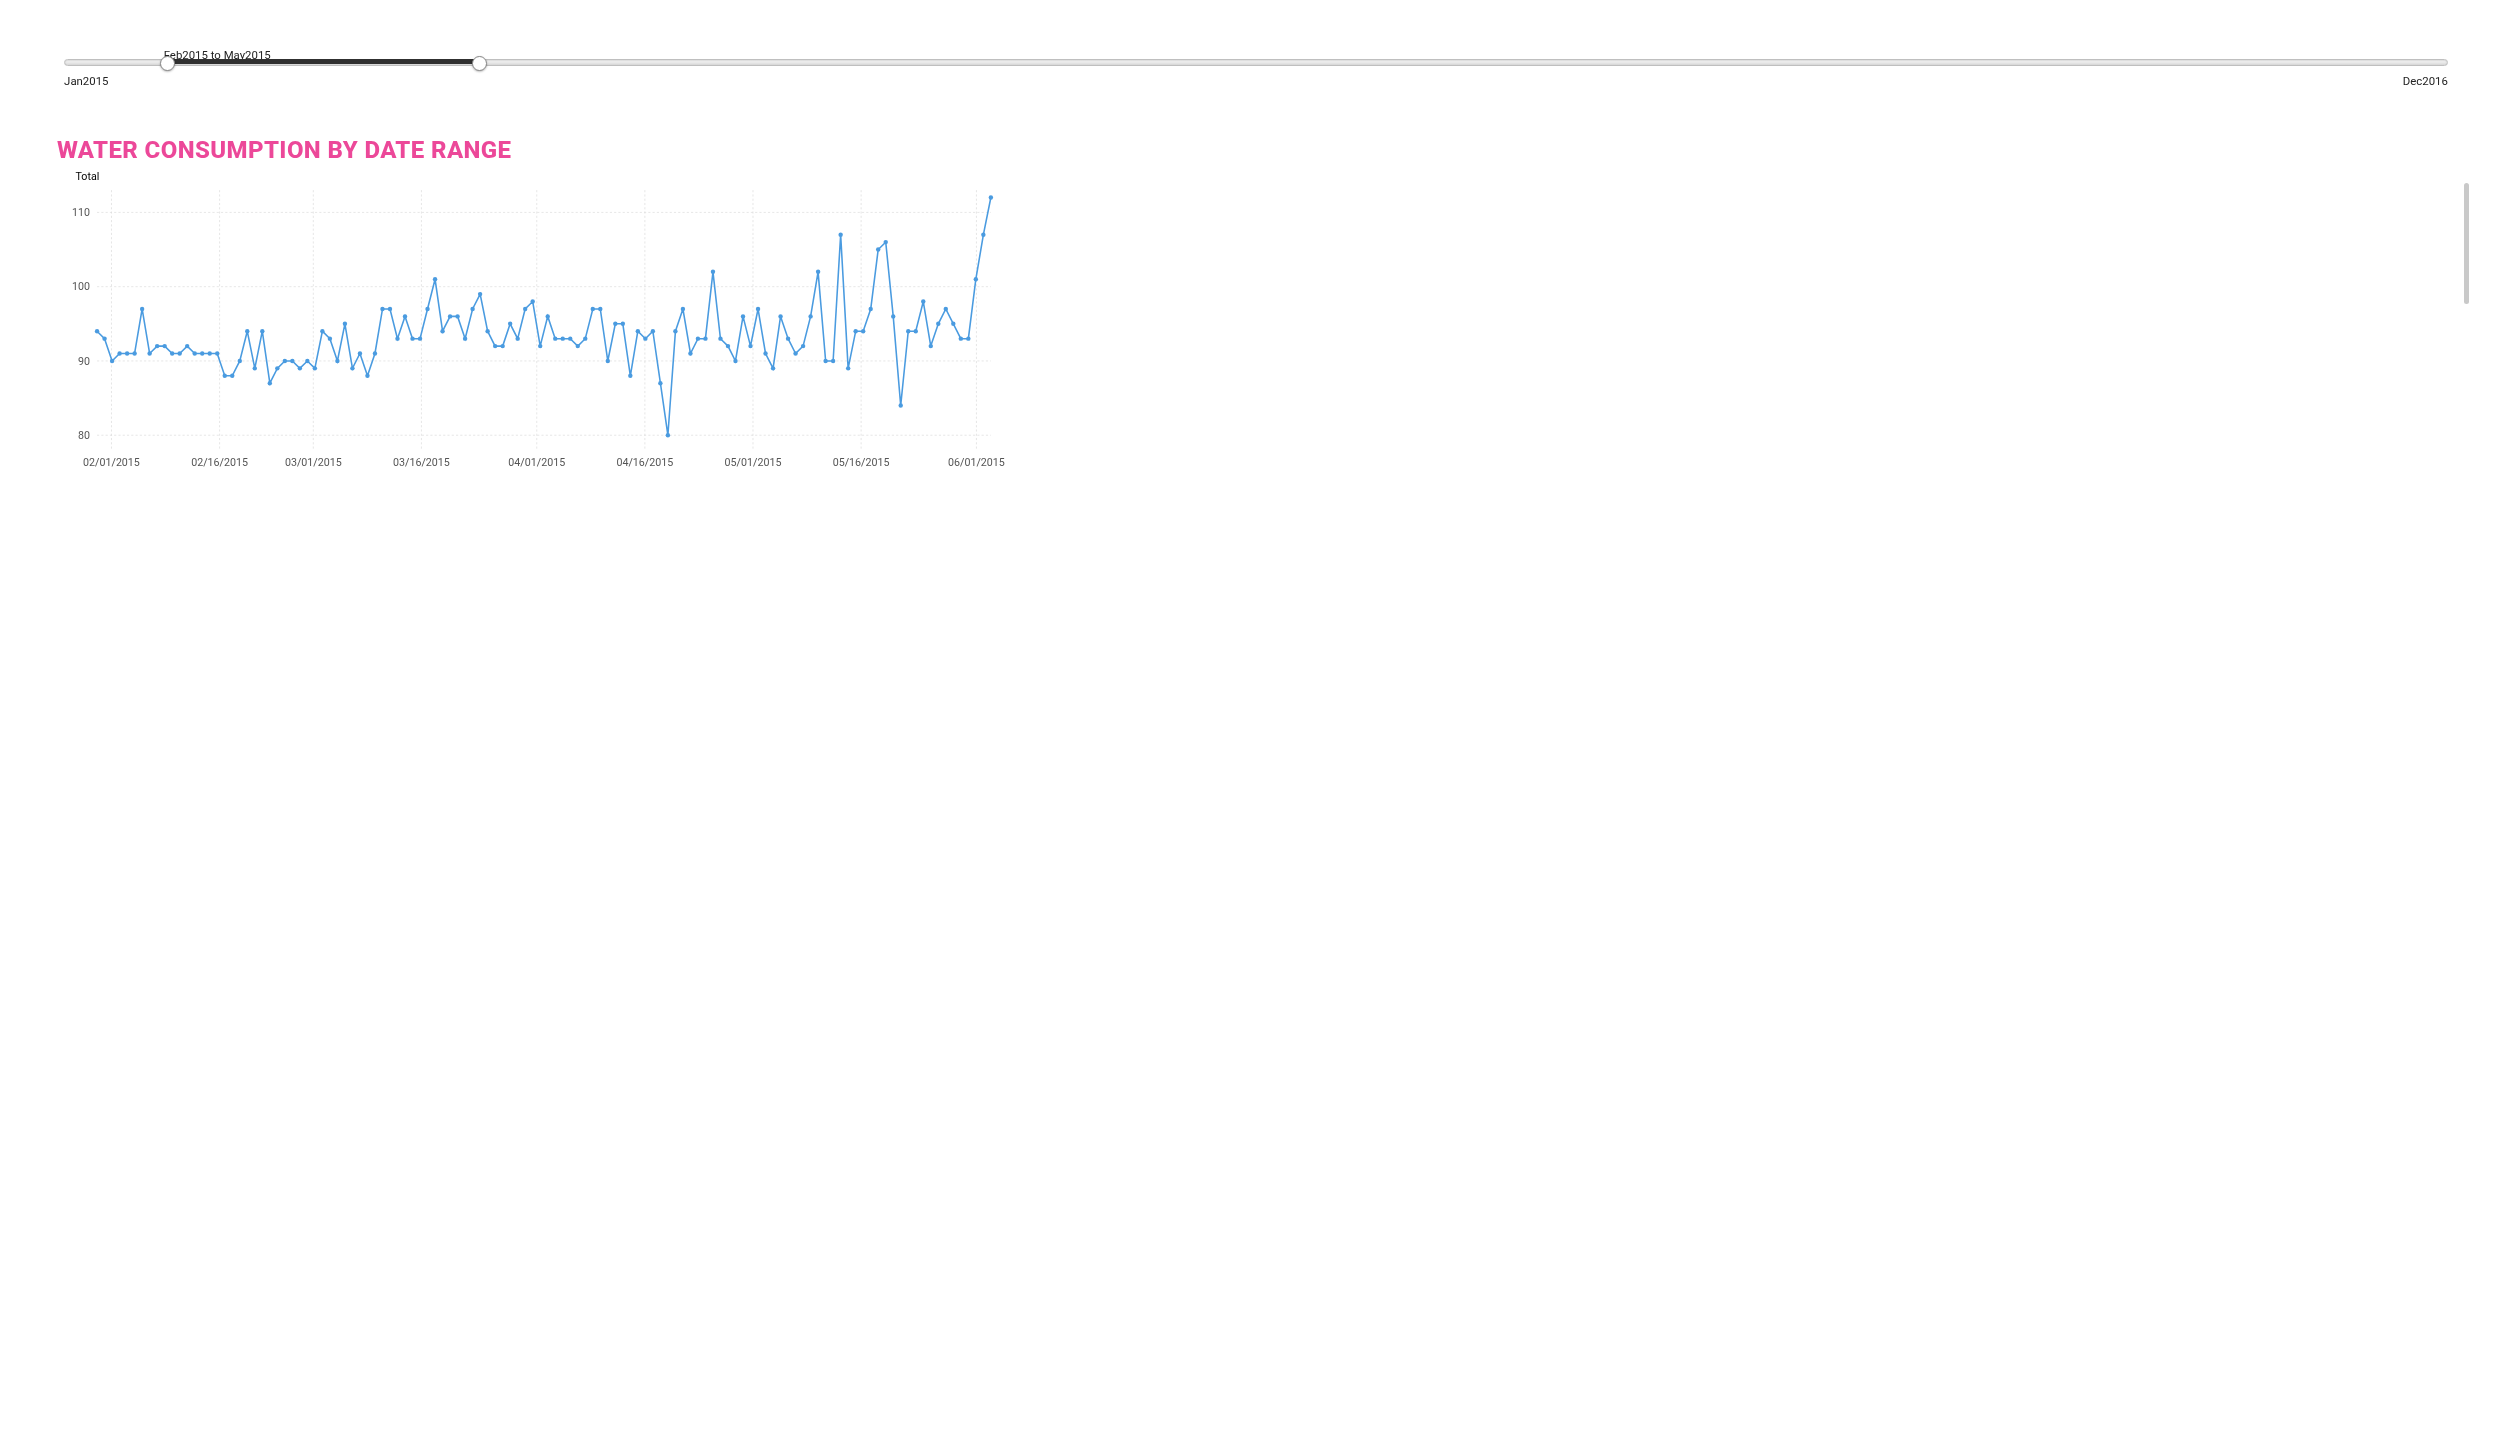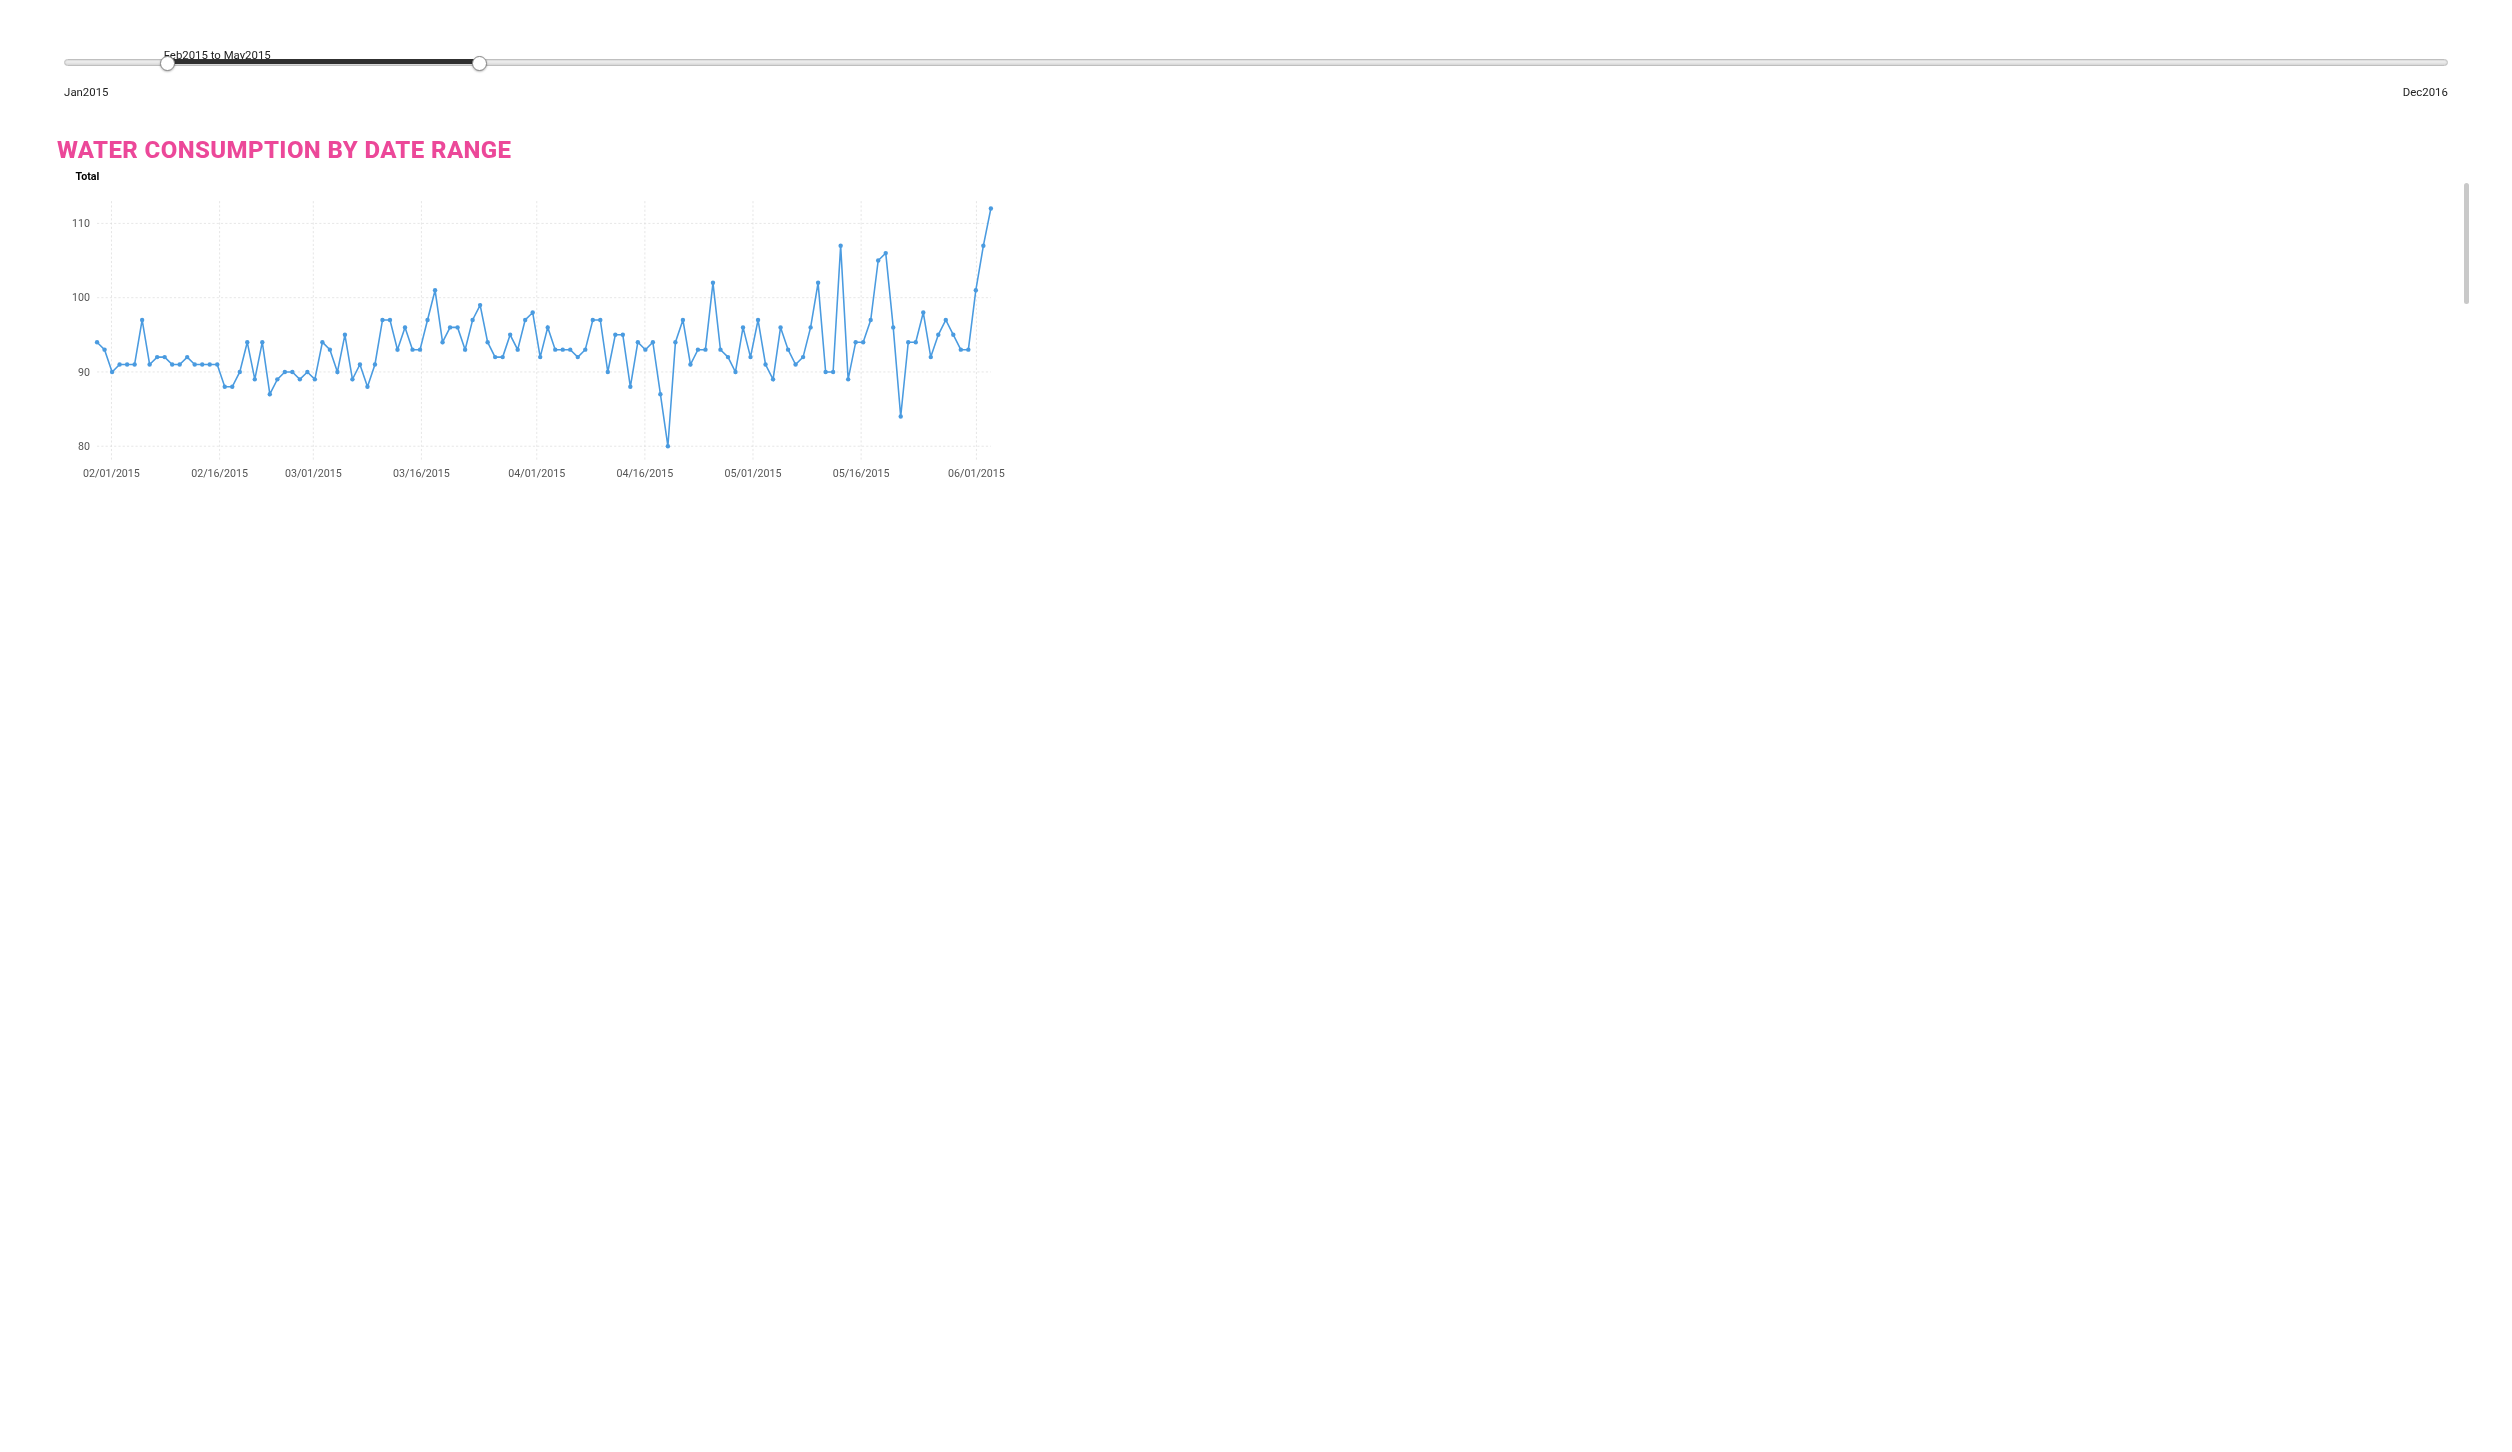--- a/index.html
+++ b/index.html
@@ -4,24 +4,24 @@
 <style>
   html,body{margin:0;padding:0;background:#fff;font-family:-apple-system,BlinkMacSystemFont,"Segoe UI",Roboto,Helvetica,Arial,sans-serif;color:#000;}
   .wrap{padding:43px 57px 28.5px 57px;}
   .slider-title{text-align:center;font-weight:700;letter-spacing:0.4px;font-size:13px;margin-bottom:32px;}
   .slider-area{position:relative;height:43px;margin:0 7.1px 50px 7.1px;}
   .slider-track{position:absolute;left:0;right:0;top:15.7px;height:5.7px;border-radius:4.3px;
     background:linear-gradient(to bottom,#fafafa,#d8d8d8);border:0.7px solid #bfbfbf;box-shadow:inset 0 0.7px 1.4px rgba(0,0,0,.15);}
   .slider-sel{position:absolute;top:15.7px;height:5.7px;background:#303030;border-radius:2.9px;}
   .slider-handle{position:absolute;top:13px;width:13px;height:13px;border-radius:50%;background:#fff;border:0.7px solid #888;box-shadow:0 0.7px 2.1px rgba(0,0,0,.3);cursor:grab;}
   .slider-sel-label{position:absolute;top:-4.3px;font-size:11.4px;color:#222;margin-top:9px;}
-  .slider-end{position:absolute;top:42px;font-size:11.4px;color:#222;}
+  .slider-end{position:absolute;top:31px;font-size:11.4px;color:#222;}
   .chart-title{font-weight:800;letter-spacing:0.4px;font-size:24px;color:#ec4899;margin:0 0 5.7px 0;}
   .chart-box{position:relative;}
-  .ylabel{font-weight:700;font-size:10.7px;margin-left:18.5px;margin-bottom:11px;}
+  .ylabel{font-weight:400;font-size:10.7px;margin-left:18.5px;margin-bottom:0;}
   svg{display:block;}
   .grid line{stroke:#dcdcdc;stroke-dasharray:3 3;stroke-width:1;}
   .axis text{font-size:15px;fill:#555;}
   .series{fill:none;stroke:#4a9be0;stroke-width:2.2;}
   .pt{fill:#4a9be0;}
   .scroll-ind{position:absolute;right:-14.3px;top:13px;width:5.7px;height:121px;border-radius:2.9px;background:#c9c9c9;}
 </style>
 </head>
 <body>
 

